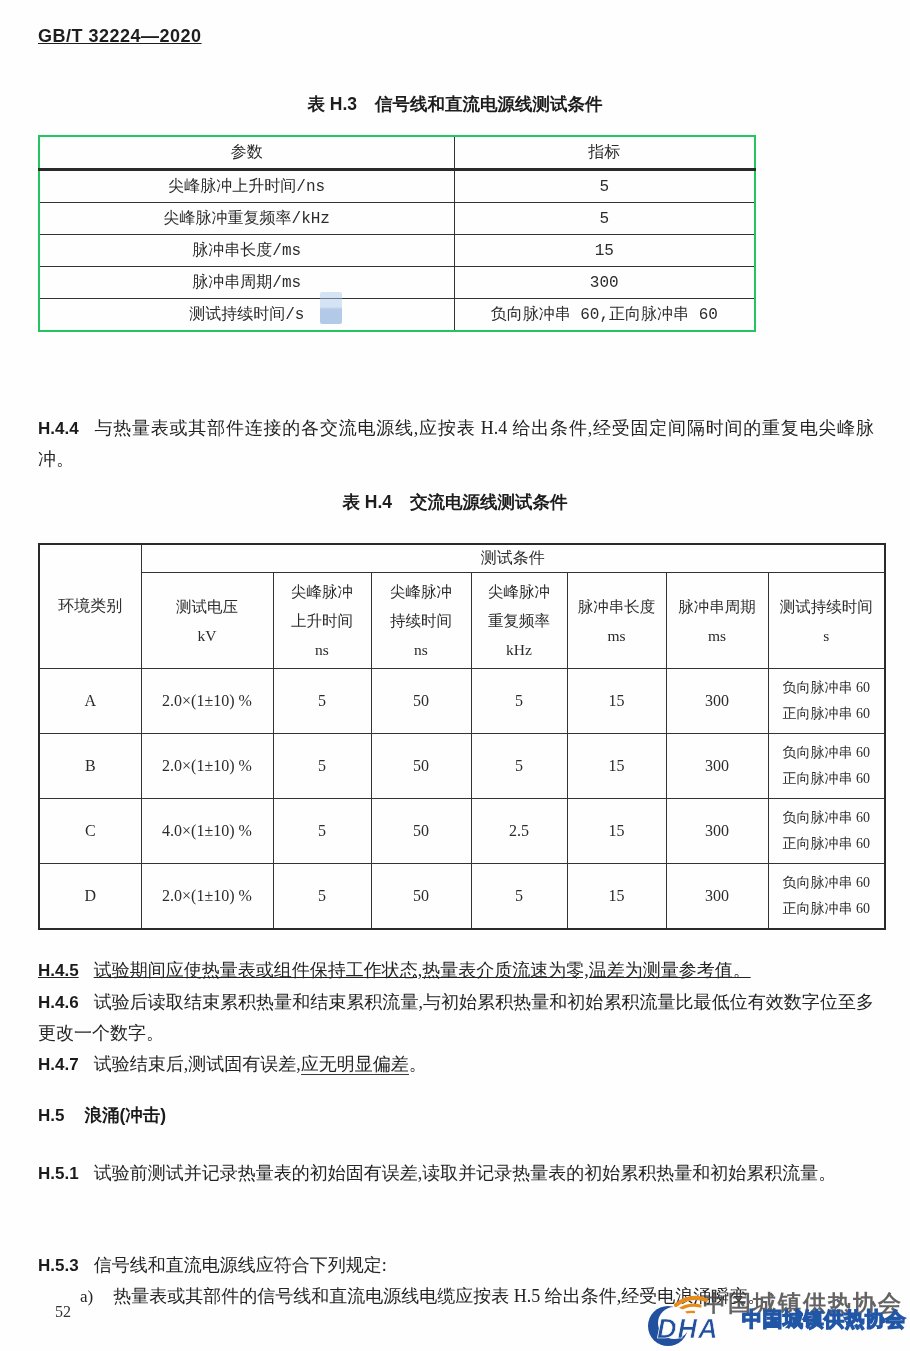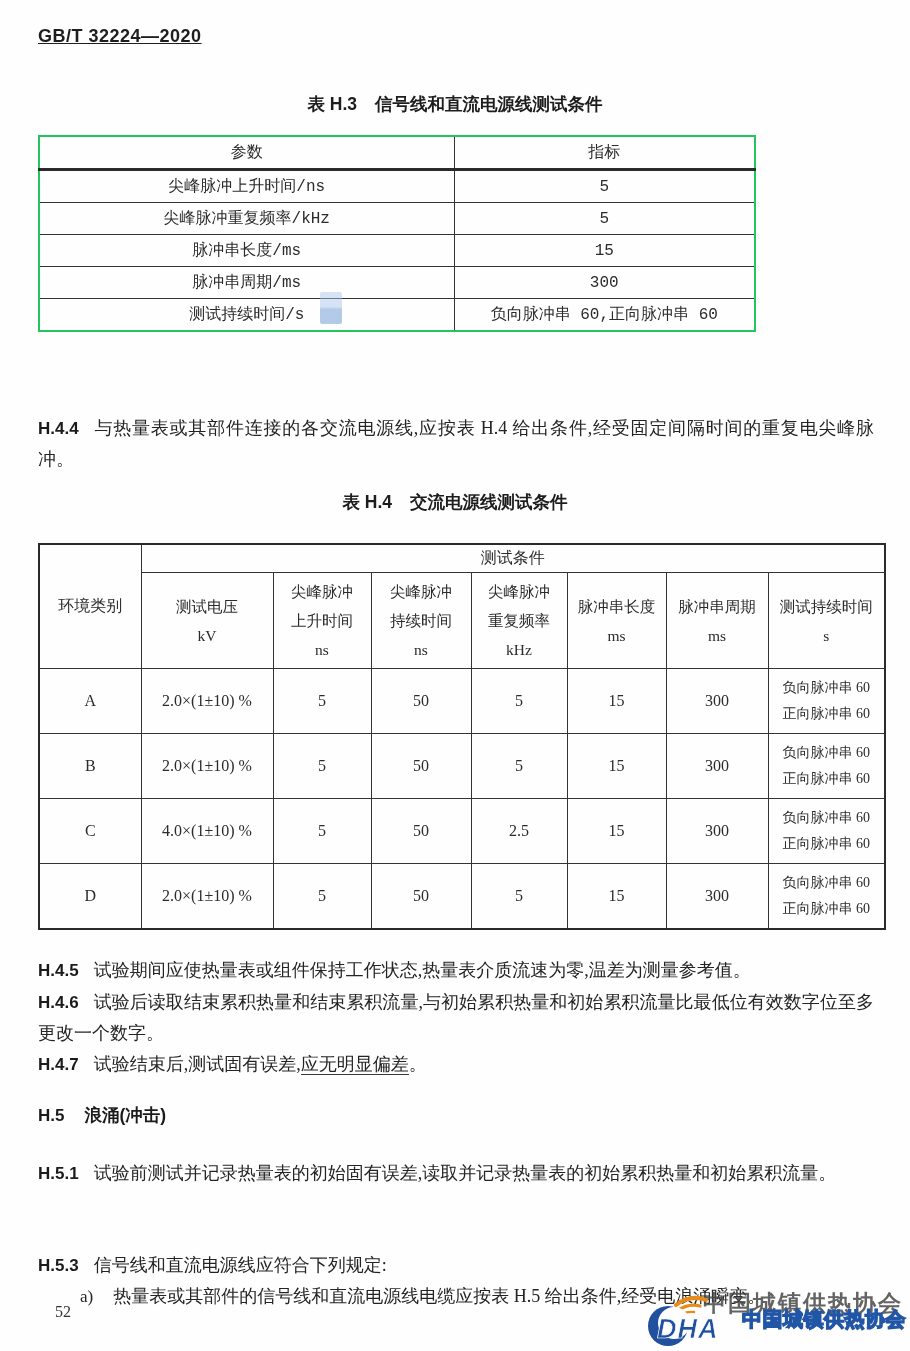--- a/index.html
+++ b/index.html
@@ -226,21 +226,21 @@
       <td>15</td>
       <td>300</td>
       <td class="dur">
             <div>负向脉冲串 60</div>
             <div>正向脉冲串 60</div>
           </td>
     </tr>
   </tbody>
     </table>
 
-  <div class="para" style="top:955px;">
+  <div class="para" style="top:955px;text-decoration:underline;">
     <span class="plabel">H.4.5</span><span>试验期间应使热量表或组件保持工作状态,热量表介质流速为零,温差为测量参考值。</span>
   </div>
 
   <div class="para" style="top:987px;">
     <span class="plabel">H.4.6</span><span>试验后读取结束累积热量和结束累积流量,与初始累积热量和初始累积流量比最低位有效数字位至多更改一个数字。</span>
   </div>
 
   <div class="para" style="top:1049px;">
     <span class="plabel">H.4.7</span><span>试验结束后,测试固有误差,</span><span class="u">应无明显偏差</span><span>。</span>
   </div>

